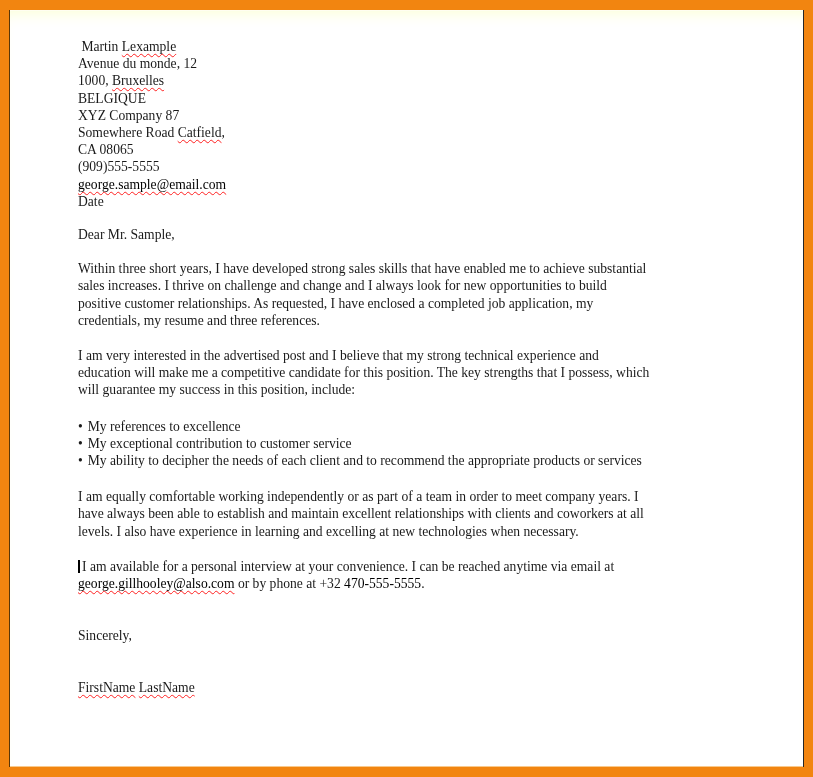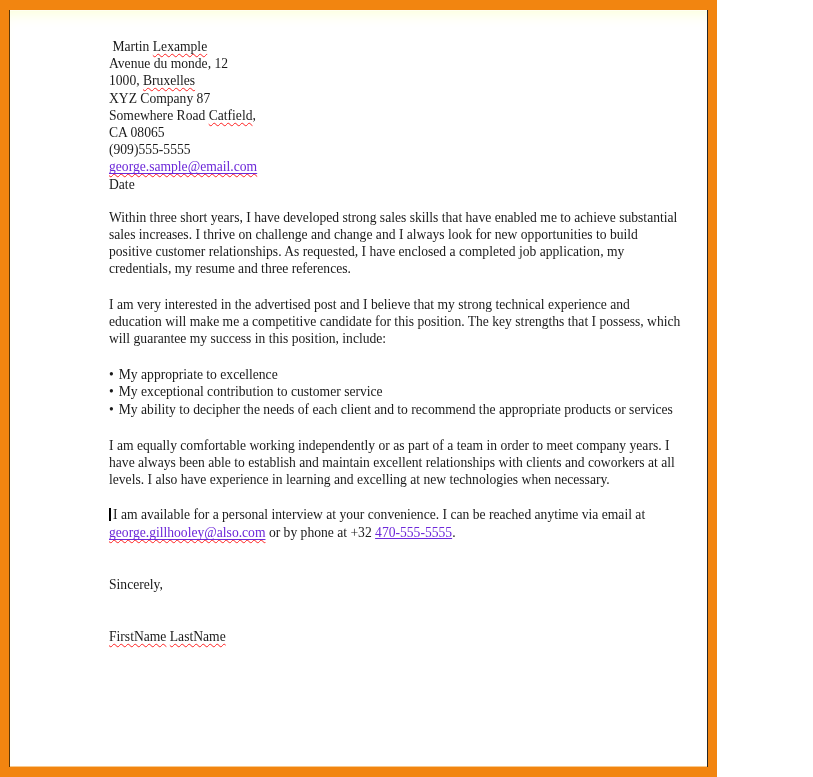--- a/index.html
+++ b/index.html
@@ -1,28 +1,28 @@
 <!DOCTYPE html>
 <html><head>
 <meta charset="utf-8">
 <style>
   html,body{margin:0;padding:0;background:#ffffff;}
   .frame{
     box-sizing:border-box;
-    width:717px;height:777px;
+    width:813px;height:777px;
     border:10px solid #f28510;
     border-left-width:9px;border-right-width:9px;
     background:#ffffff;
     box-shadow:
       inset 1px 0 0 #5a3708,
       inset -1px 0 0 #262626,
       inset 0 1px 0 #fffef0,
       inset 0 12px 14px -8px #fbffd8,
       inset 0 -1px 0 #f9c98c;
-    padding:28px 116px 6px 100px;
+    padding:28px 116px 6px 69px;
     overflow:hidden;
   }
   .doc{
     font-family:"Liberation Serif","DejaVu Serif",serif;
     font-size:13.6px;
     line-height:17.2px;
     color:#1a1a1a;
     width:572px;
   }
   .line{white-space:pre-wrap;}
@@ -37,22 +37,21 @@
   p.signature{margin-bottom:0;}
   .sp{
     text-decoration-line:underline;
     text-decoration-style:wavy;
     text-decoration-color:#ff2020;
     text-decoration-thickness:1px;
     text-underline-offset:2px;
     text-decoration-skip-ink:none;
   }
   a.lnk{
-    color:#6d28d9;
-    text-decoration:underline;
+    color:#000000;
     cursor:pointer;
   }
   .bullet-item .b{margin-right:5px;}
   .caret{
     display:inline-block;
     width:2px;height:13px;
     background:#000;
     margin-right:2px;
     vertical-align:-2px;
   }
@@ -60,39 +59,41 @@
 </head>
 <body>
 
 <div class="frame">
   <div class="doc">
 
     <div>
       <div class="line"><span> Martin </span><span class="sp">Lexample</span></div>
       <div class="line">Avenue du monde, 12</div>
       <div class="line"><span>1000, </span><span class="sp">Bruxelles</span></div>
+      <div class="line">BELGIQUE</div>
     </div>
 
     <div class="addr-right">
       <div class="line">XYZ Company 87</div>
       <div class="line"><span>Somewhere Road </span><span class="sp">Catfield</span><span>,</span></div>
       <div class="line">CA 08065</div>
       <div class="line">(909)555-5555</div>
       <div class="line"><span class="sp"><a class="lnk">george.sample@email.com</a></span></div>
     </div>
 
     <p class="date">Date</p>
 
+    <p class="salutation">Dear Mr. Sample,</p>
 
     <p>Within three short years, I have developed strong sales skills that have enabled me to achieve substantial sales increases. I thrive on challenge and change and I always look for new opportunities to build positive customer relationships. As requested, I have enclosed a completed job application, my credentials, my resume and three references.</p>
 
     <p class="para2">I am very interested in the advertised post and I believe that my strong technical experience and education will make me a competitive candidate for this position. The key strengths that I possess, which will guarantee my success in this position, include:</p>
 
     <p class="bullets">
-      <span class="bullet-item"><span class="b">•</span><span>My appropriate to excellence</span></span><br>
+      <span class="bullet-item"><span class="b">•</span><span>My references to excellence</span></span><br>
       <span class="bullet-item"><span class="b">•</span><span>My exceptional contribution to customer service</span></span><br>
       <span class="bullet-item"><span class="b">•</span><span>My ability to decipher the needs of each client and to recommend the appropriate products or services</span></span><br>
     </p>
 
     <p>I am equally comfortable working independently or as part of a team in order to meet company years. I have always been able to establish and maintain excellent relationships with clients and coworkers at all levels. I also have experience in learning and excelling at new technologies when necessary.</p>
 
     <p class="closing"><span class="caret"></span><span>I am available for a personal interview at your convenience. I can be reached anytime via email at </span><span class="sp"><a class="lnk">george.gillhooley@also.com</a></span><span class="line"> or by phone at +32 </span><a class="lnk">470-555-5555</a><span>.</span></p>
 
     <p class="signoff">Sincerely,</p>
 

